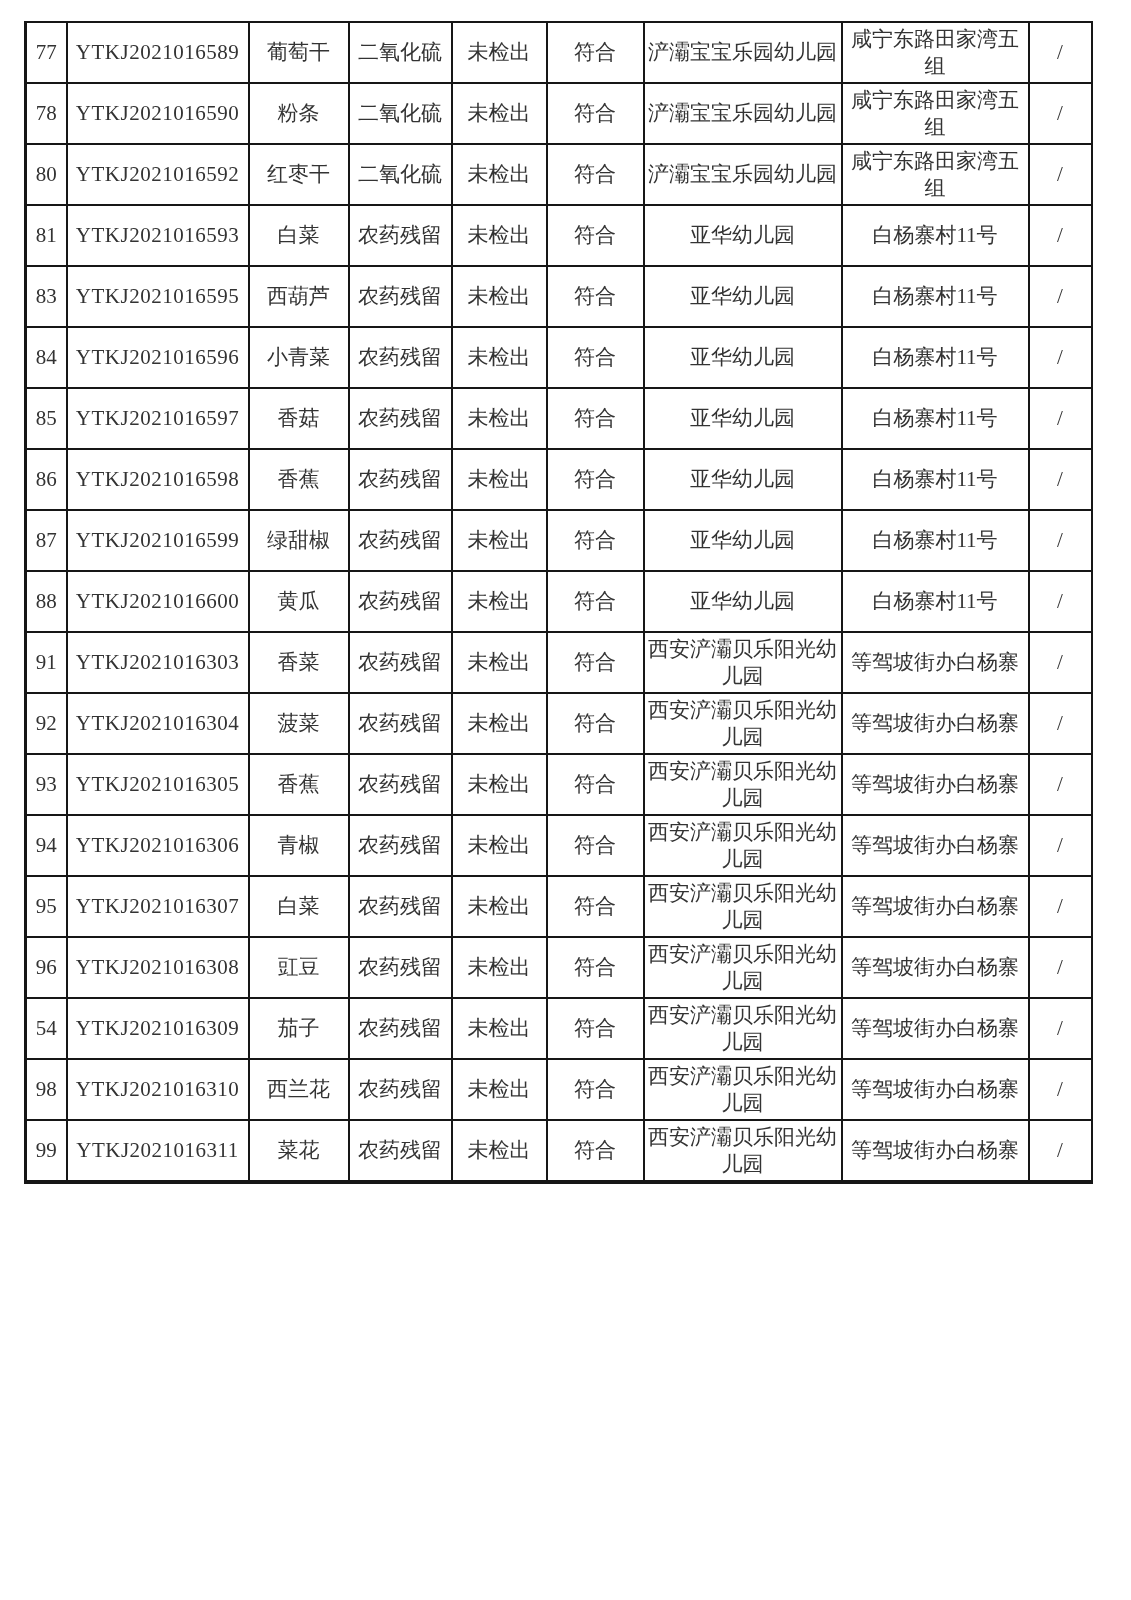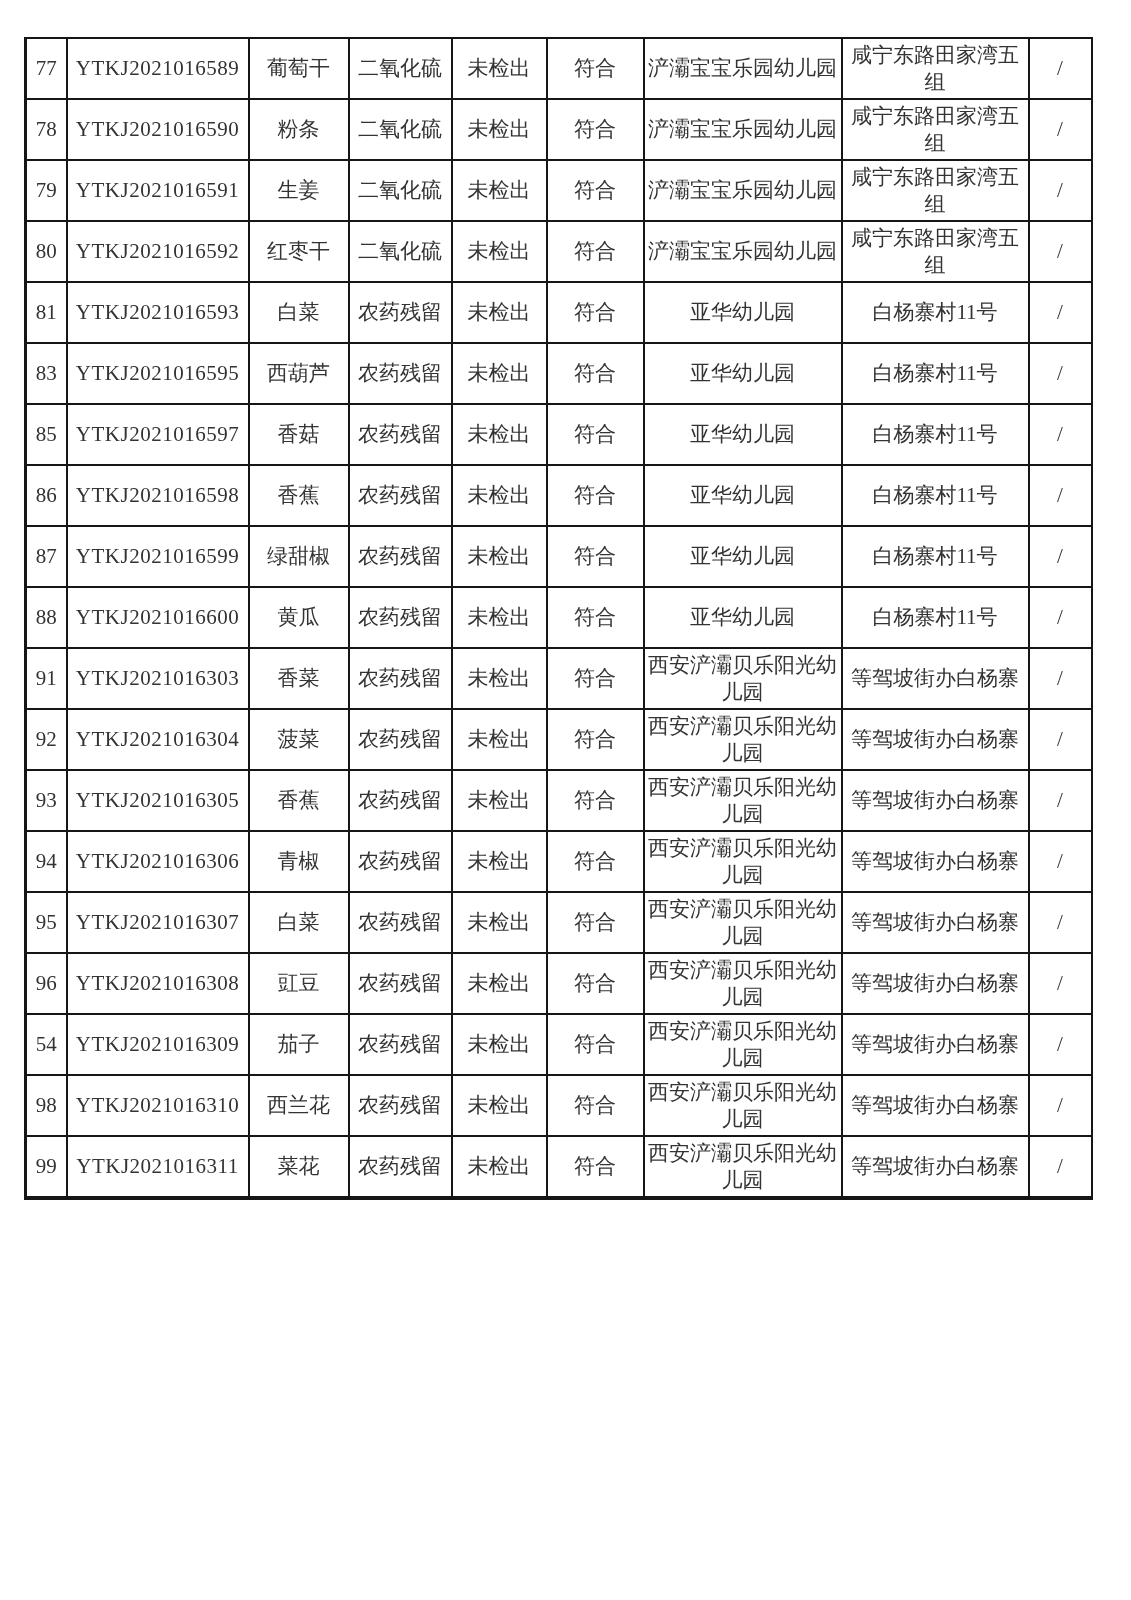--- a/index.html
+++ b/index.html
@@ -22,21 +22,20 @@
   table.report-table {
     position: absolute;
     left: 24px;
     top: 21px;
     width: 1066px;
     border-collapse: collapse;
     table-layout: fixed;
     border: 2px solid #161616;
     border-left-width: 3px;
     border-bottom-width: 4px;
-    margin-top: 16px;
   }
   table.report-table td {
     border: 2px solid #161616;
     height: 59px;
     padding: 0 1px;
     text-align: center;
     vertical-align: middle;
     font-size: 21px;
     line-height: 27px;
     color: #333333;
@@ -80,31 +79,20 @@
     <td class="c-id">YTKJ2021016590</td>
     <td class="c-sample">粉条</td>
     <td class="c-item">二氧化硫</td>
     <td class="c-result">未检出</td>
     <td class="c-concl">符合</td>
     <td class="c-org">浐灞宝宝乐园幼儿园</td>
     <td class="c-addr">咸宁东路田家湾五组</td>
     <td class="c-remark">/</td>
   </tr>
         <tr>
-    <td class="c-no">79</td>
-    <td class="c-id">YTKJ2021016591</td>
-    <td class="c-sample">生姜</td>
-    <td class="c-item">二氧化硫</td>
-    <td class="c-result">未检出</td>
-    <td class="c-concl">符合</td>
-    <td class="c-org">浐灞宝宝乐园幼儿园</td>
-    <td class="c-addr">咸宁东路田家湾五组</td>
-    <td class="c-remark">/</td>
-  </tr>
-        <tr>
     <td class="c-no">80</td>
     <td class="c-id">YTKJ2021016592</td>
     <td class="c-sample">红枣干</td>
     <td class="c-item">二氧化硫</td>
     <td class="c-result">未检出</td>
     <td class="c-concl">符合</td>
     <td class="c-org">浐灞宝宝乐园幼儿园</td>
     <td class="c-addr">咸宁东路田家湾五组</td>
     <td class="c-remark">/</td>
   </tr>
@@ -116,20 +104,31 @@
     <td class="c-result">未检出</td>
     <td class="c-concl">符合</td>
     <td class="c-org">亚华幼儿园</td>
     <td class="c-addr">白杨寨村11号</td>
     <td class="c-remark">/</td>
   </tr>
         <tr>
     <td class="c-no">83</td>
     <td class="c-id">YTKJ2021016595</td>
     <td class="c-sample">西葫芦</td>
+    <td class="c-item">农药残留</td>
+    <td class="c-result">未检出</td>
+    <td class="c-concl">符合</td>
+    <td class="c-org">亚华幼儿园</td>
+    <td class="c-addr">白杨寨村11号</td>
+    <td class="c-remark">/</td>
+  </tr>
+        <tr>
+    <td class="c-no">84</td>
+    <td class="c-id">YTKJ2021016596</td>
+    <td class="c-sample">小青菜</td>
     <td class="c-item">农药残留</td>
     <td class="c-result">未检出</td>
     <td class="c-concl">符合</td>
     <td class="c-org">亚华幼儿园</td>
     <td class="c-addr">白杨寨村11号</td>
     <td class="c-remark">/</td>
   </tr>
         <tr>
     <td class="c-no">85</td>
     <td class="c-id">YTKJ2021016597</td>

